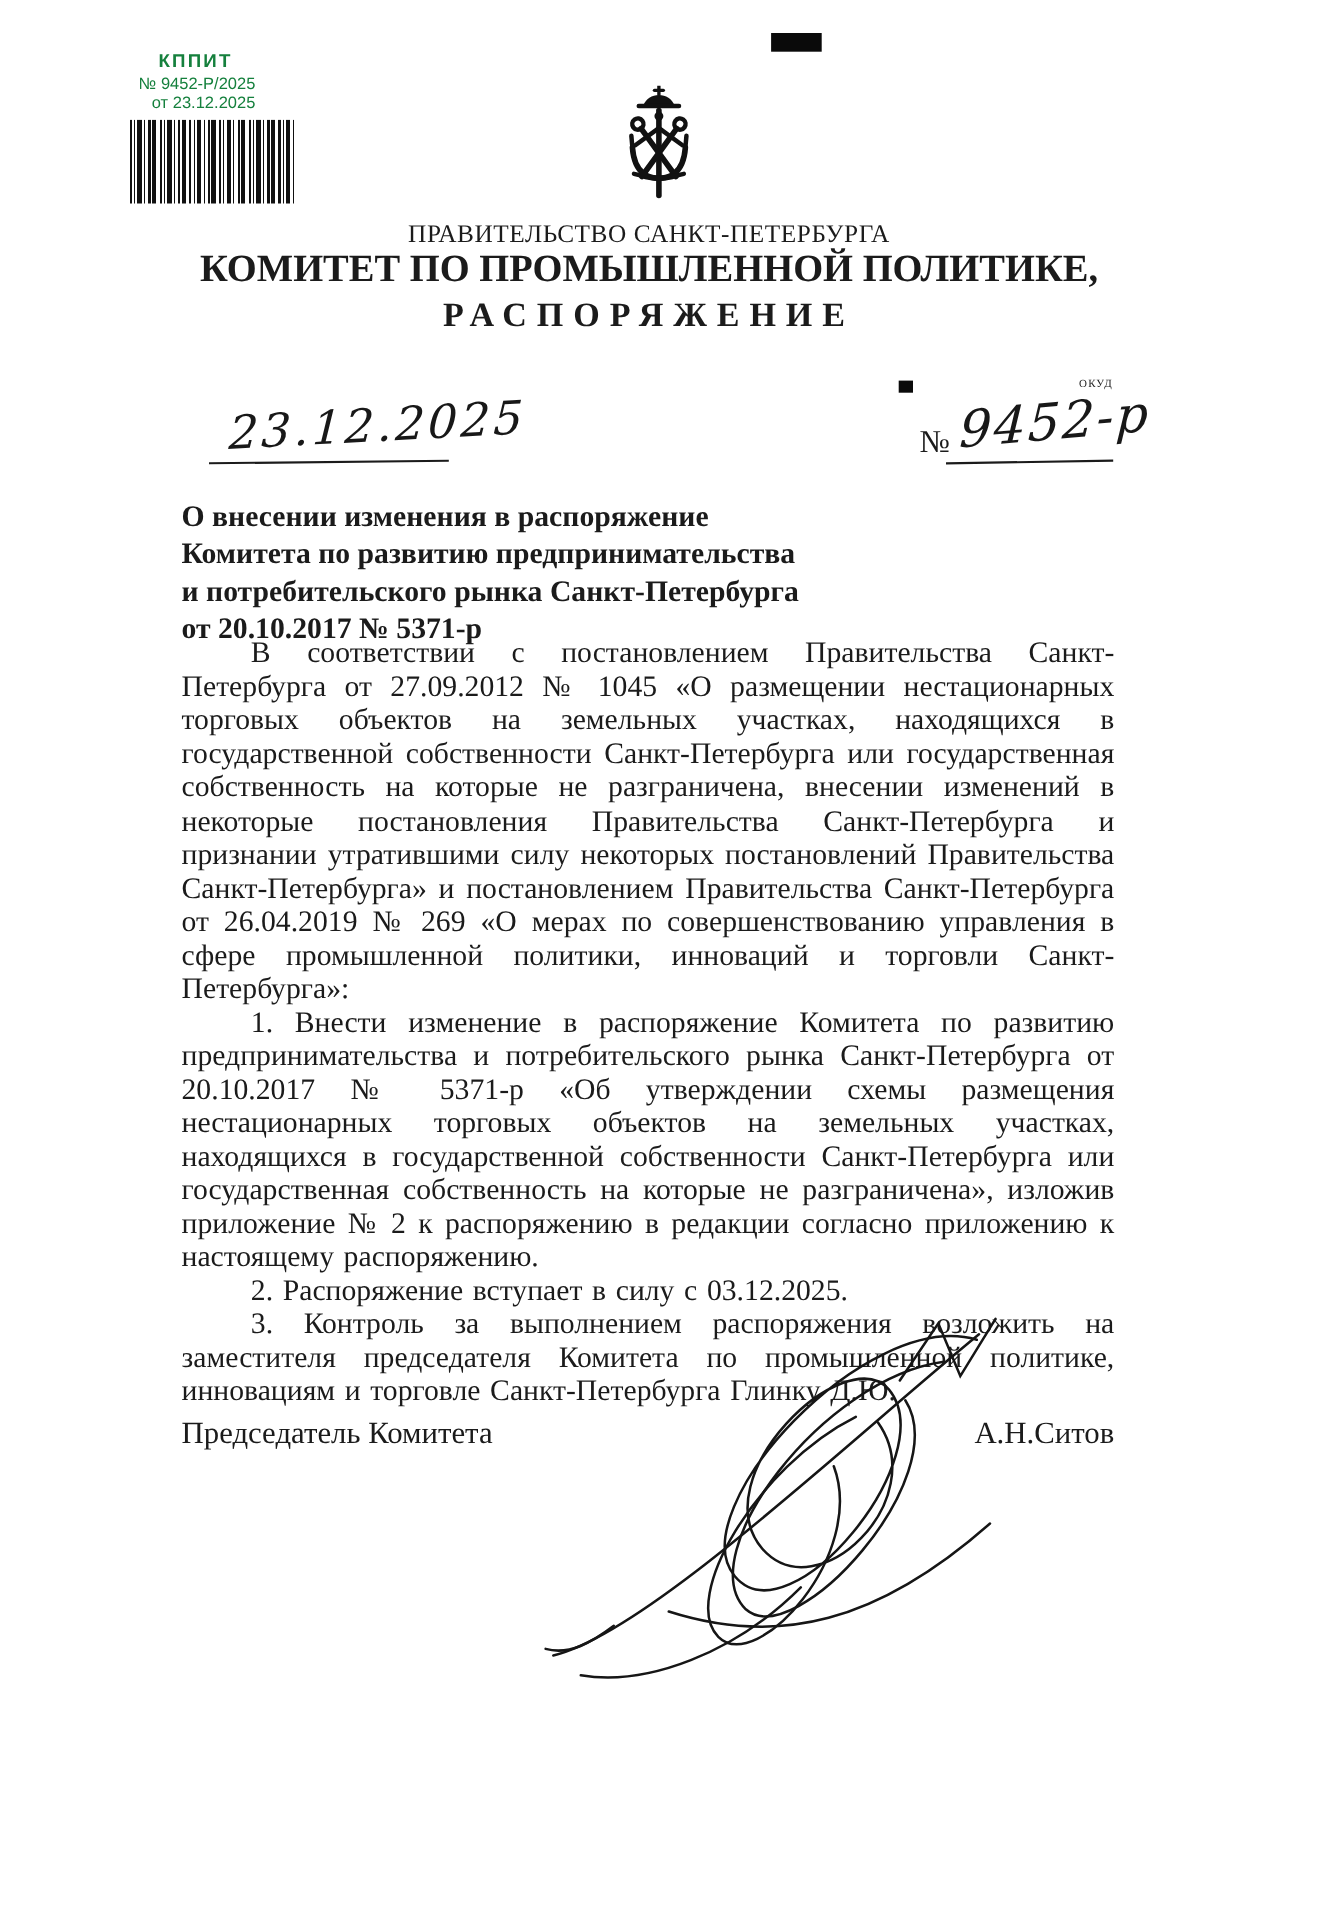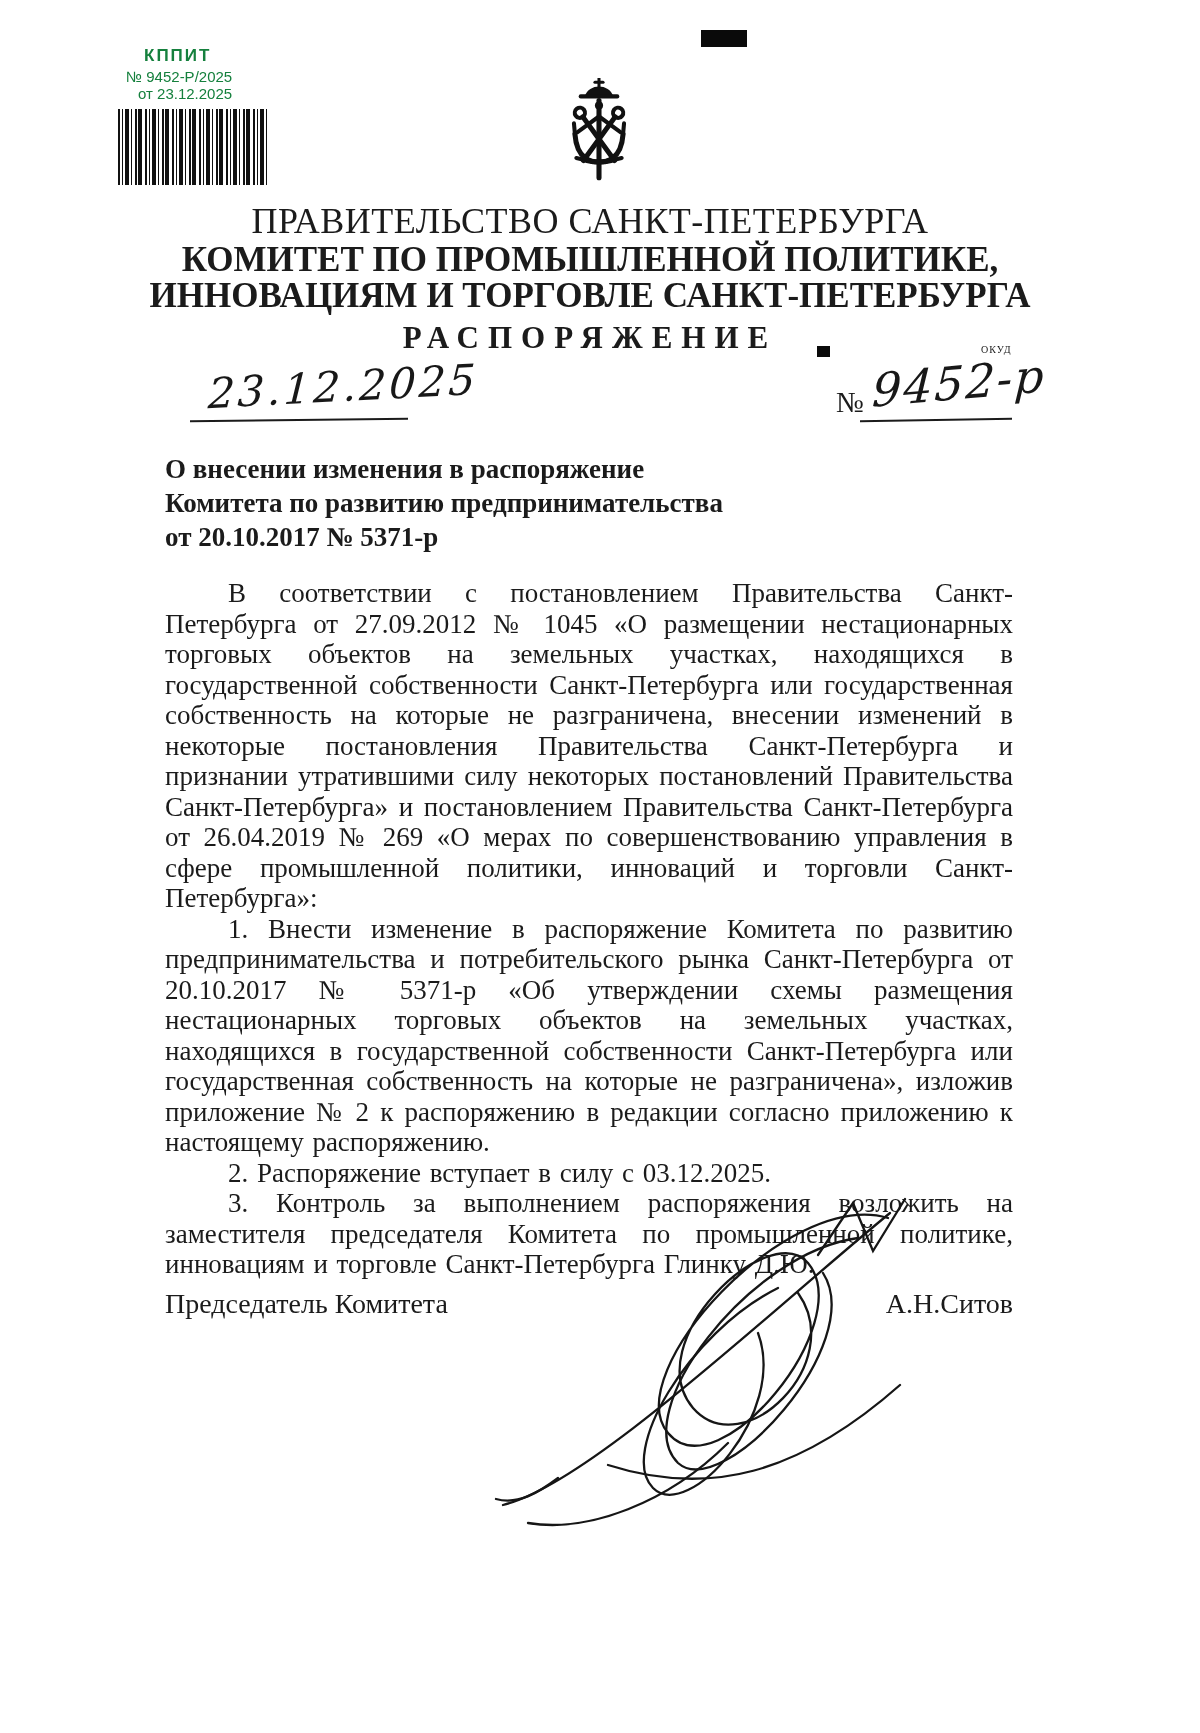--- a/index.html
+++ b/index.html
@@ -23,21 +23,21 @@
       #111 0 2px,#fff 2px 4px,#111 4px 5px,#fff 5px 7px,
       #111 7px 11px,#fff 11px 13px,#111 13px 14px,#fff 14px 17px,
       #111 17px 19px,#fff 19px 20px,#111 20px 24px,#fff 24px 27px);
   }
 
   
   .emblem{position:absolute;left:538px;top:78px;width:122px;height:112px;}
 
   
   .header{position:absolute;left:0;top:200px;width:1180px;text-align:center;}
-  .gov{font-size:36px;letter-spacing:0.5px;}
+  .gov{font-size:23px;letter-spacing:0.5px;}
   .committee{font-size:35px;font-weight:bold;line-height:36px;}
   .doctype{font-size:31px;font-weight:bold;letter-spacing:9px;margin-top:6px;}
   .okud{position:absolute;left:981px;top:344px;font-size:10px;letter-spacing:1px;}
 
   
   .artifact-bar{position:absolute;left:701px;top:30px;width:46px;height:17px;background:#0a0a0a;}
   .artifact-square{position:absolute;left:817px;top:346px;width:13px;height:11px;background:#0a0a0a;}
 
   
   .hand{font-family:"DejaVu Serif",serif;font-style:italic;color:#181818;}
@@ -98,34 +98,34 @@
         <line x1="47" y1="42" x2="73" y2="42" stroke-width="4"></line>
         <path d="M38,70 Q60,96 82,70" stroke-width="5"></path>
         <path d="M38,70 L31,62 M82,70 L89,62" stroke-width="4"></path>
       </g>
     </g>
   </svg>
 
   <div class="header">
     <div class="gov">ПРАВИТЕЛЬСТВО САНКТ-ПЕТЕРБУРГА</div>
     <div class="committee">КОМИТЕТ ПО ПРОМЫШЛЕННОЙ ПОЛИТИКЕ,</div>
-    <div class="committee">ИННОВАЦИЯМ И ТОРГОВЛЕ САНКТ-ПЕТЕРБУРГА</div>
     <div class="doctype">РАСПОРЯЖЕНИЕ</div>
   </div>
   <div class="okud">ОКУД</div>
 
   <div class="hand date-hand">23.12.2025</div>
   <div class="date-line"></div>
   <div class="num-sign">№</div>
   <div class="hand num-hand">9452-р</div>
   <div class="num-line"></div>
 
   <div class="subject">
     <div>О внесении изменения в распоряжение</div>
     <div>Комитета по развитию предпринимательства</div>
+    <div>и потребительского рынка Санкт-Петербурга</div>
     <div>от 20.10.2017 № 5371-р</div>
   </div>
 
   <div class="doc-body">
     <p>В соответствии с постановлением Правительства Санкт-Петербурга от 27.09.2012 № 1045 «О размещении нестационарных торговых объектов на земельных участках, находящихся в государственной собственности Санкт-Петербурга или государственная собственность на которые не разграничена, внесении изменений в некоторые постановления Правительства Санкт-Петербурга и признании утратившими силу некоторых постановлений Правительства Санкт-Петербурга» и постановлением Правительства Санкт-Петербурга от 26.04.2019 № 269 «О мерах по совершенствованию управления в сфере промышленной политики, инноваций и торговли Санкт-Петербурга»:</p>
     <p>1. Внести изменение в распоряжение Комитета по развитию предпринимательства и потребительского рынка Санкт-Петербурга от 20.10.2017 № 5371-р «Об утверждении схемы размещения нестационарных торговых объектов на земельных участках, находящихся в государственной собственности Санкт-Петербурга или государственная собственность на которые не разграничена», изложив приложение № 2 к распоряжению в редакции согласно приложению к настоящему распоряжению.</p>
     <p>2. Распоряжение вступает в силу с 03.12.2025.</p>
     <p>3. Контроль за выполнением распоряжения возложить на заместителя председателя Комитета по промышленной политике, инновациям и торговле Санкт-Петербурга Глинку Д.Ю.</p>
   </div>
 

